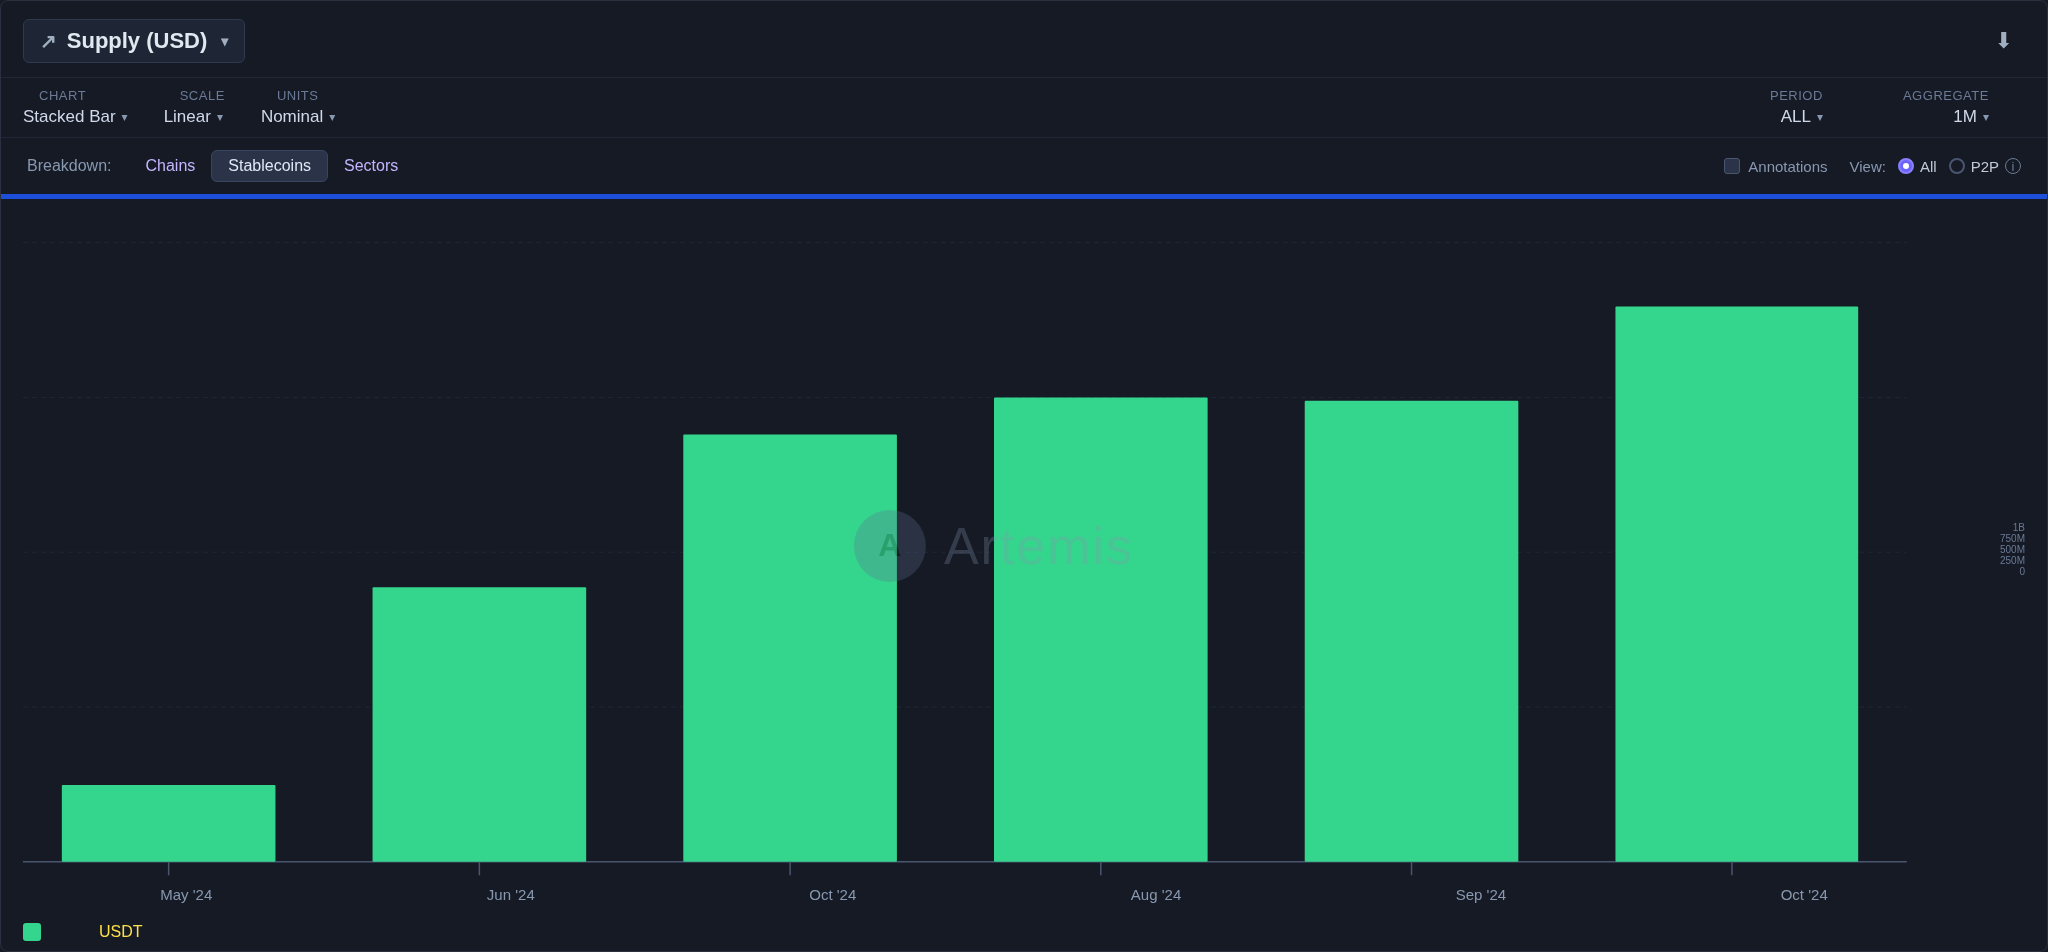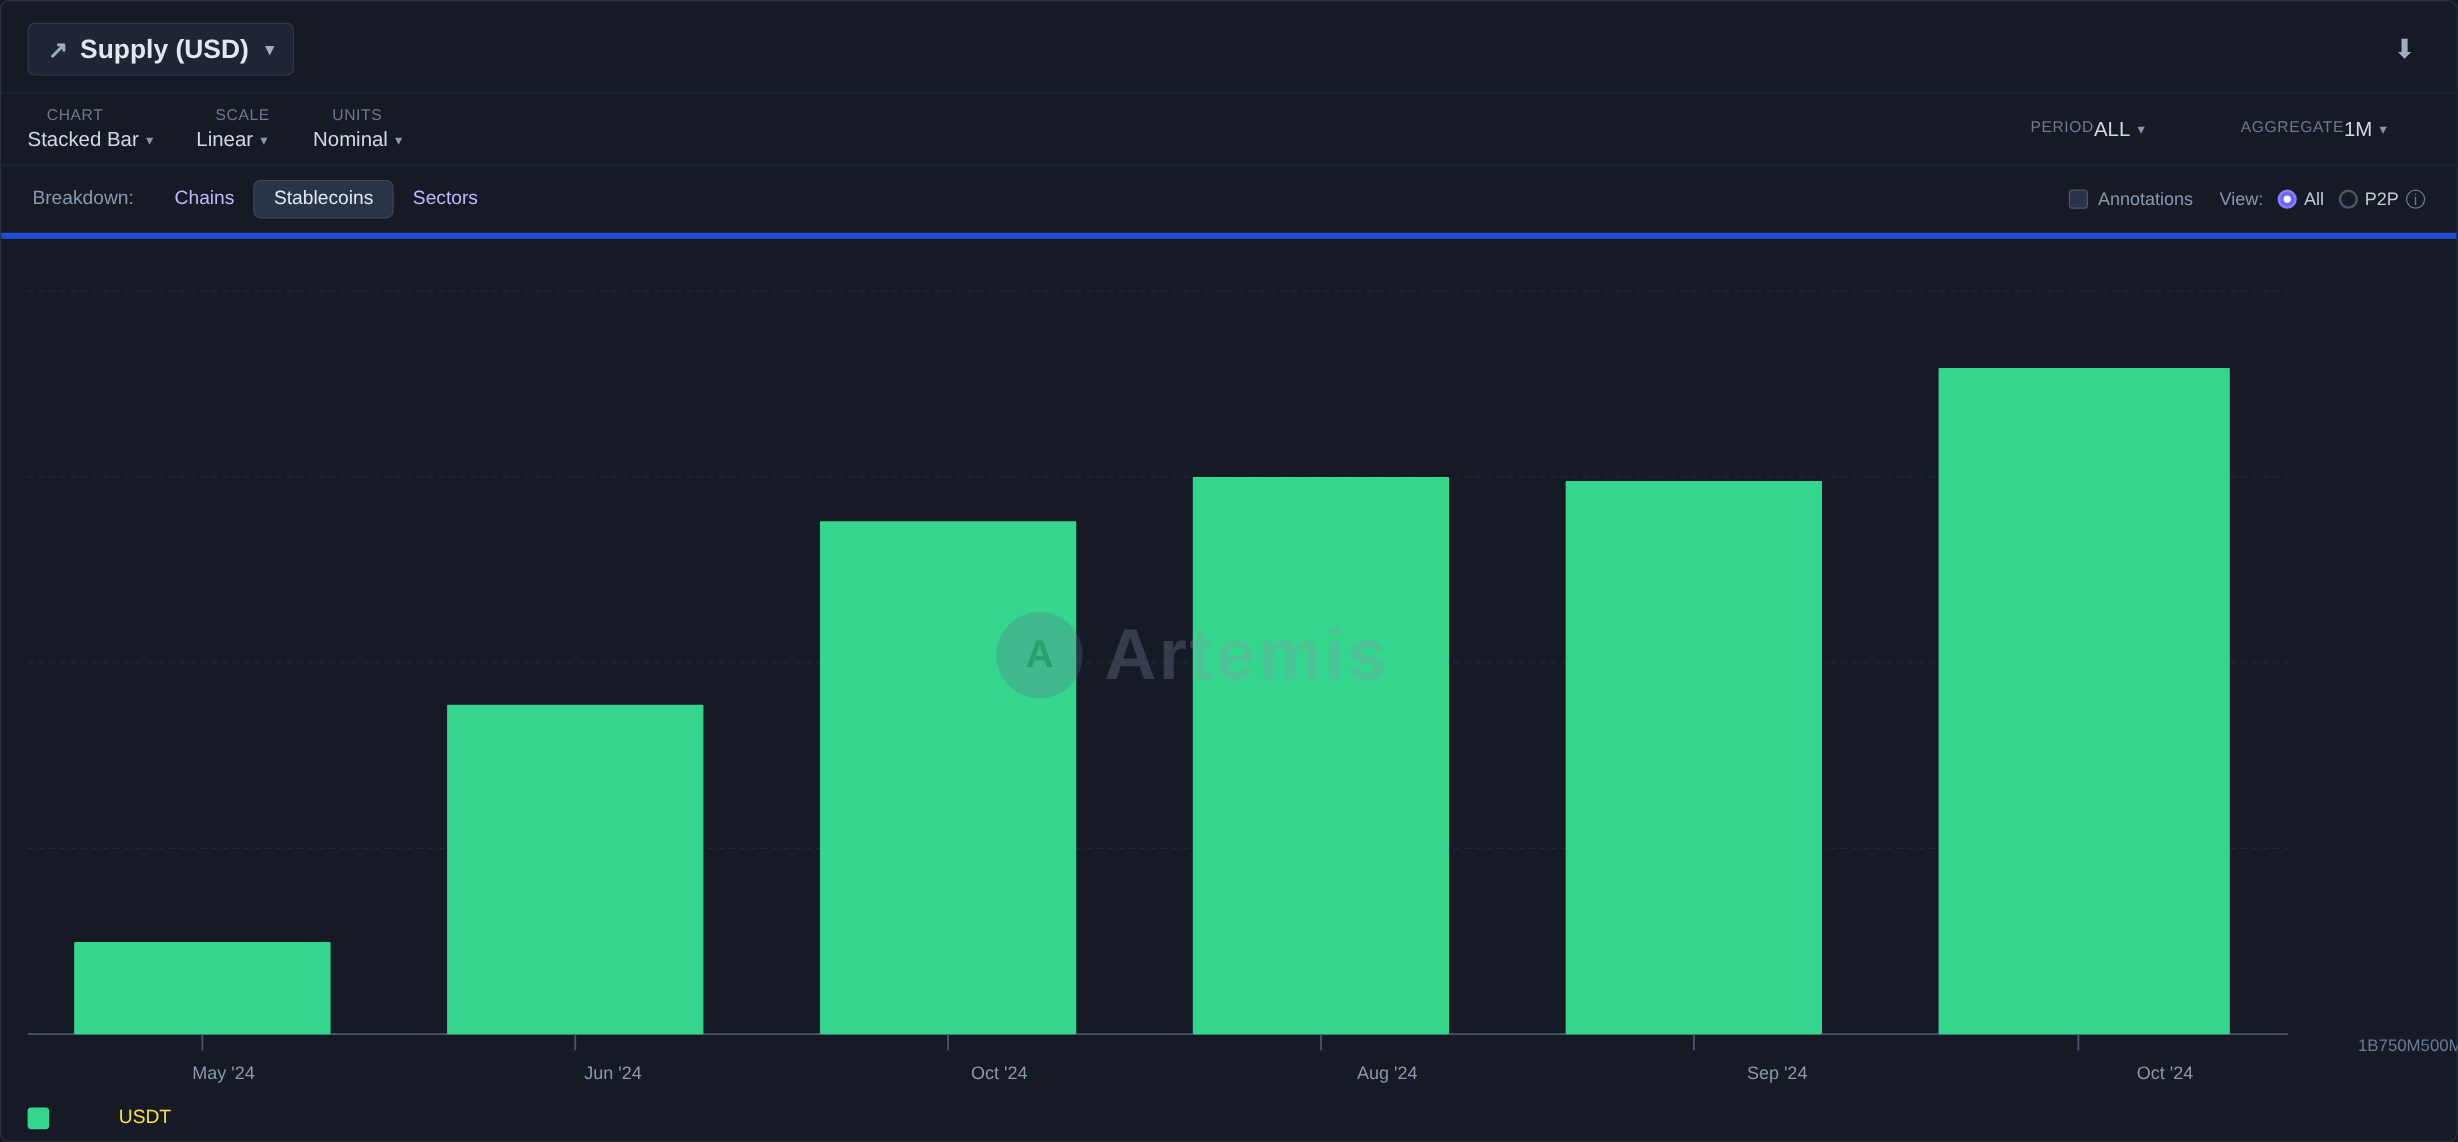--- a/index.html
+++ b/index.html
@@ -96,22 +96,22 @@
     }
     
     .controls-right {
       margin-left: auto;
       display: flex;
       align-items: center;
       gap: 28px;
     }
     .period-group {
       display: flex;
-      flex-direction: row;
-      align-items: center;
+      flex-direction: column;
+      align-items: flex-end;
     }
     
     .breakdown-row {
       display: flex;
       align-items: center;
       padding: 12px 26px;
       border-bottom: 5px solid #1d4ed8;
       gap: 0;
     }
     .breakdown-label {
@@ -200,25 +200,26 @@
       border-radius: 50%;
       width: 16px;
       height: 16px;
       display: flex;
       align-items: center;
       justify-content: center;
     }
     
     .y-axis {
       display: flex;
-      justify-content: flex-start;
+      flex-direction: column;
+      justify-content: center;
       padding: 10px 0 30px 0;
       width: 60px;
       align-items: flex-end;
-      font-size: 14px;
+      font-size: 10px;
       color: #6b7a96;
     }
     
     .legend-row {
       display: flex;
       align-items: center;
       gap: 10px;
       padding: 14px 22px 10px 22px;
     }
     .legend-dot {
@@ -251,22 +252,22 @@
       background: #607090;
       border-radius: 50%;
       display: flex;
       align-items: center;
       justify-content: center;
       font-size: 32px;
       font-weight: 900;
       color: #151a25;
     }
     .watermark-text {
-      font-size: 60px;
-      font-weight: 700;
+      font-size: 52px;
+      font-weight: 400;
       color: #8898b0;
       letter-spacing: 2px;
     }
   </style>
 </head>
 <body>
 
 <div class="container">
 
   <div class="header-row">

